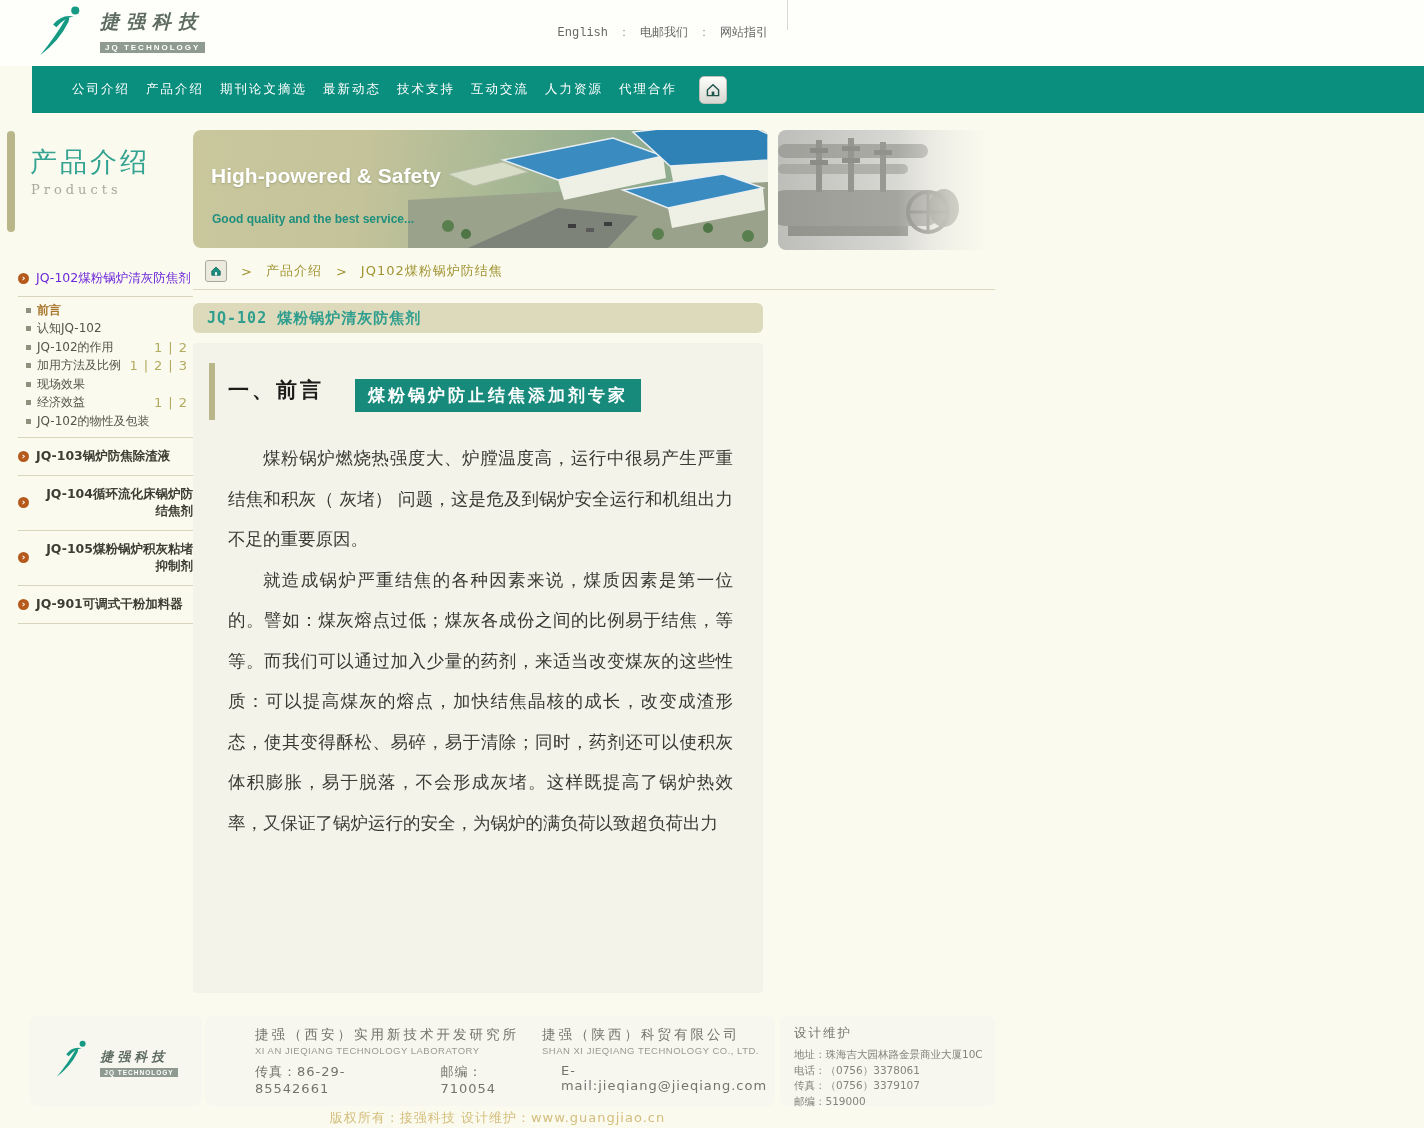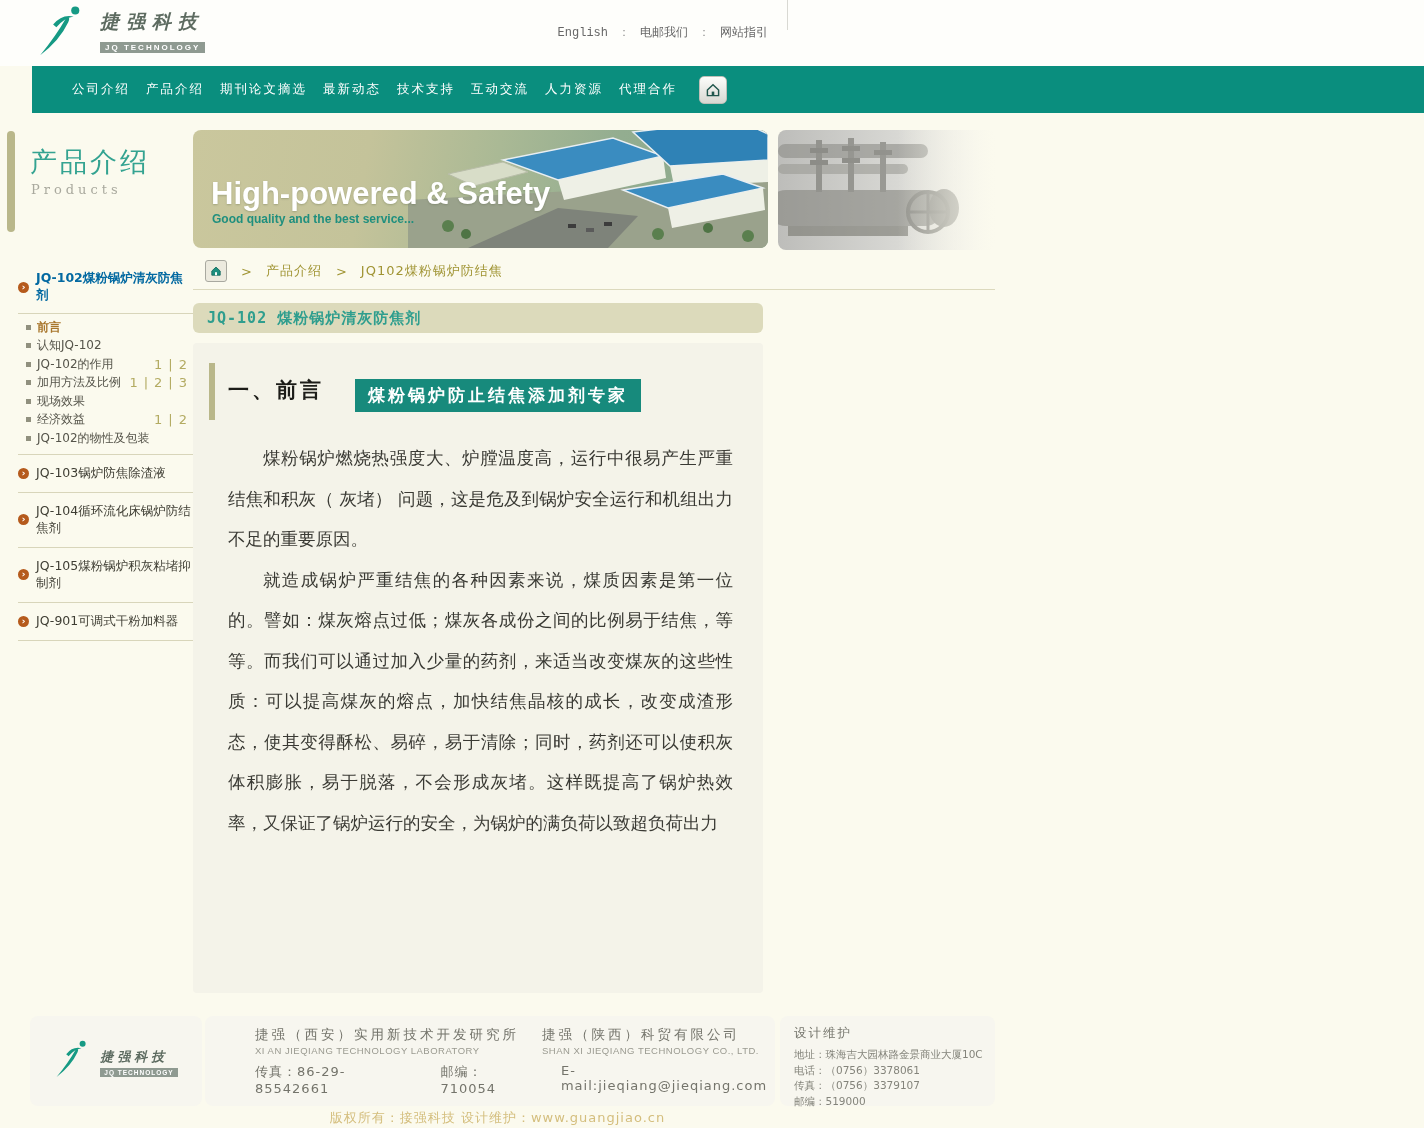--- a/index.html
+++ b/index.html
@@ -30,40 +30,40 @@
       background:linear-gradient(#fdfdfb,#d8d8d2);border:1px solid #bfbfb8;
       display:flex;align-items:center;justify-content:center;cursor:pointer;}
 
   
   .side-bar-accent{left:7px;top:131px;width:8px;height:101px;background:#b9b78a;border-radius:4px;}
   .side-title{left:30px;top:144px;font-size:27px;color:#34a391;letter-spacing:3px;}
   .side-sub{left:31px;top:182px;font-size:13px;color:#a9a99e;letter-spacing:4px;
       font-family:"DejaVu Serif",serif;}
   .menu{left:18px;top:262px;width:175px;font-size:12px;}
   .grp-head{display:flex;align-items:center;gap:7px;padding:8px 0 9px 0;cursor:pointer;}
-  .grp-head .lbl{font-weight:bold;color:#0369a1;font-size:12.5px;}
+  .grp-head .lbl{font-weight:normal;color:#6d28d9;font-size:12.5px;}
   .bullet-o{width:11px;height:11px;border-radius:50%;background:#b55a1c;flex:0 0 11px;
       color:#fff;font-size:9px;line-height:11px;text-align:center;font-weight:bold;}
   .rule{height:1px;background:#d8d5ba;}
   .sub{list-style:none;margin:0;padding:4px 0 6px 8px;}
   .sub li{display:flex;align-items:center;gap:6px;height:18.5px;cursor:pointer;}
   .sq{width:5px;height:5px;background:#90907e;flex:0 0 5px;}
   .sub .lbl{color:#55544a;}
   .sub li.active .lbl{color:#a8762c;font-weight:bold;}
   .pages{margin-left:auto;color:#b3ab62;font-size:13px;display:flex;gap:6px;padding-right:6px;}
   .pages a{color:#b3ab62;text-decoration:none;cursor:pointer;}
   .grp-single{display:flex;align-items:center;gap:7px;padding:10px 0;cursor:pointer;}
-  .grp-single .lbl{font-weight:normal;color:#3e3d33;font-size:12.5px;}
+  .grp-single .lbl{font-weight:bold;color:#3e3d33;font-size:12.5px;text-align:right;}
 
   
   .banner{left:193px;top:130px;width:575px;height:118px;border-radius:8px;overflow:hidden;
       background:linear-gradient(100deg,#cac79d 0%,#c4c39a 30%,#aab995 52%,#93ad90 72%,#8aa98b 100%);}
   .banner svg{position:absolute;right:0;top:0;}
-  .banner-headline{position:absolute;left:18px;top:46px;color:#fff;font-weight:bold;
-      font-size:31px;font-family:"Liberation Sans",sans-serif;text-shadow:0 1px 2px rgba(90,100,70,.35);}
+  .banner-headline{position:absolute;left:18px;top:34px;color:#fff;font-weight:bold;
+      font-size:21px;font-family:"Liberation Sans",sans-serif;text-shadow:0 1px 2px rgba(90,100,70,.35);}
   .banner-tagline{position:absolute;left:19px;top:82px;color:#1f8f7e;font-weight:bold;
       font-size:12px;font-family:"Liberation Sans",sans-serif;}
   .side-photo{left:778px;top:130px;width:217px;height:120px;border-radius:8px;overflow:hidden;
       background:linear-gradient(to right,#bdbdba 0%,#d8d8d4 55%,#f2f1ea 90%,#fbfaee 100%);}
   .side-photo .fade{position:absolute;inset:0;
       background:linear-gradient(to right,rgba(251,250,238,0) 55%,rgba(251,250,238,.85) 100%);}
 
   
   .crumbs{left:205px;top:260px;display:flex;align-items:center;gap:14px;
       font-size:13px;color:#a09433;}

